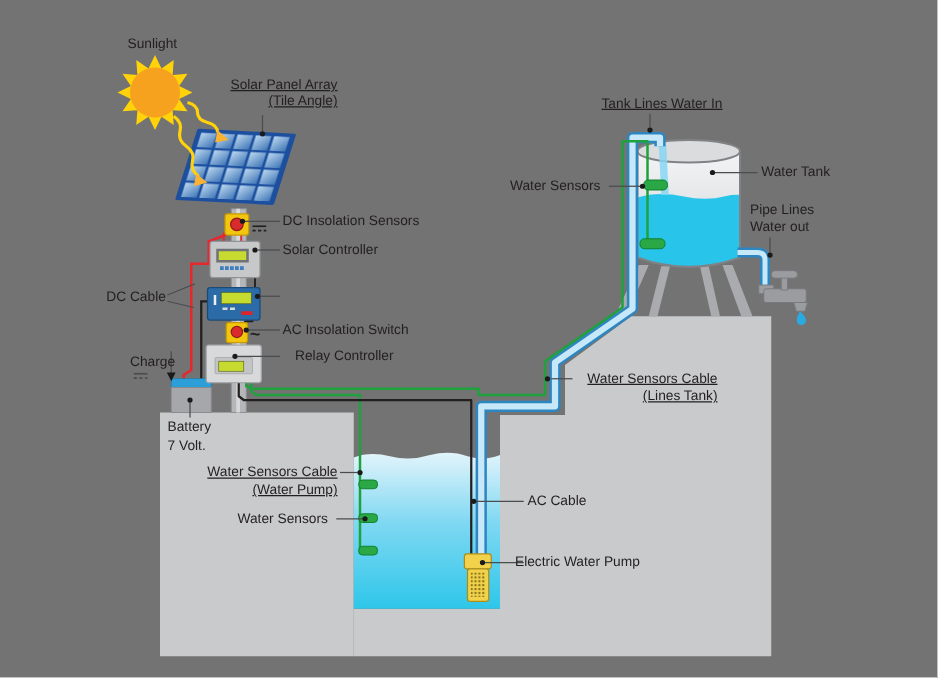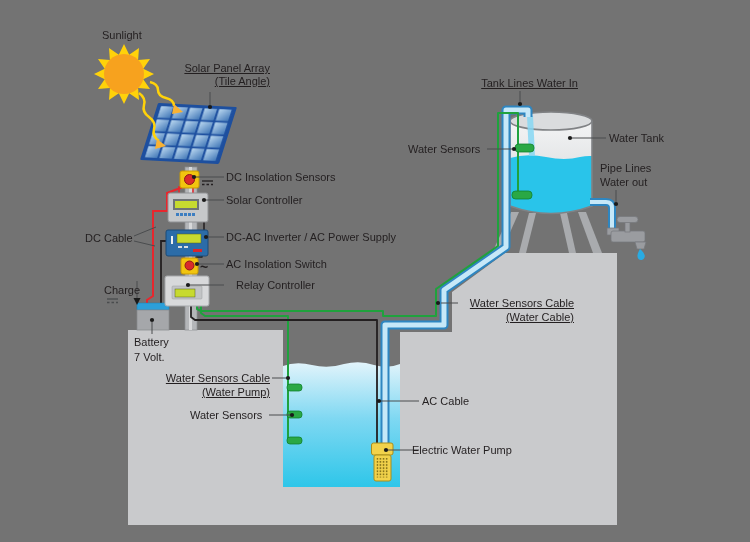--- a/index.html
+++ b/index.html
@@ -227,21 +227,20 @@
 
 <div class="lbl" style="left:102px;top:29px">Sunlight</div>
 
 <div class="lbl center" style="left:152px;top:62px;width:118px">
   <span class="ln">Solar Panel Array</span>
   <span class="ln">(Tile Angle)</span>
 </div>
 
 <div class="lbl" style="left:226px;top:171px">DC Insolation Sensors</div>
 <div class="lbl" style="left:226px;top:194px">Solar Controller</div>
-<div class="lbl" style="left:226px;top:231px">DC-AC Inverter / AC Power Supply</div>
 <div class="lbl" style="left:226px;top:258px">AC Insolation Switch</div>
 <div class="lbl tilde" style="left:200px;top:261px">~</div>
 <div class="lbl" style="left:236px;top:279px">Relay Controller</div>
 
 <div class="lbl" style="left:85px;top:232px">DC Cable</div>
 <div class="lbl" style="left:104px;top:284px">Charge</div>
 
 <div class="lbl lh15" style="left:134px;top:335px">
   <span class="ln">Battery</span>
   <span class="ln">7 Volt.</span>
@@ -253,21 +252,21 @@
 
 <div class="lbl" style="left:609px;top:132px">Water Tank</div>
 
 <div class="lbl lh14" style="left:600px;top:161px">
   <span class="ln">Pipe Lines</span>
   <span class="ln">Water out</span>
 </div>
 
 <div class="lbl center lh14" style="left:460px;top:296px;width:114px">
   <span class="ln">Water Sensors Cable</span>
-  <span class="ln">(Water Cable)</span>
+  <span class="ln">(Lines Tank)</span>
 </div>
 
 <div class="lbl center lh14" style="left:158px;top:371px;width:112px">
   <span class="ln">Water Sensors Cable</span>
   <span class="ln">(Water Pump)</span>
 </div>
 
 <div class="lbl right" style="left:190px;top:409px;width:77px">Water Sensors</div>
 
 <div class="lbl" style="left:422px;top:395px">AC Cable</div>

